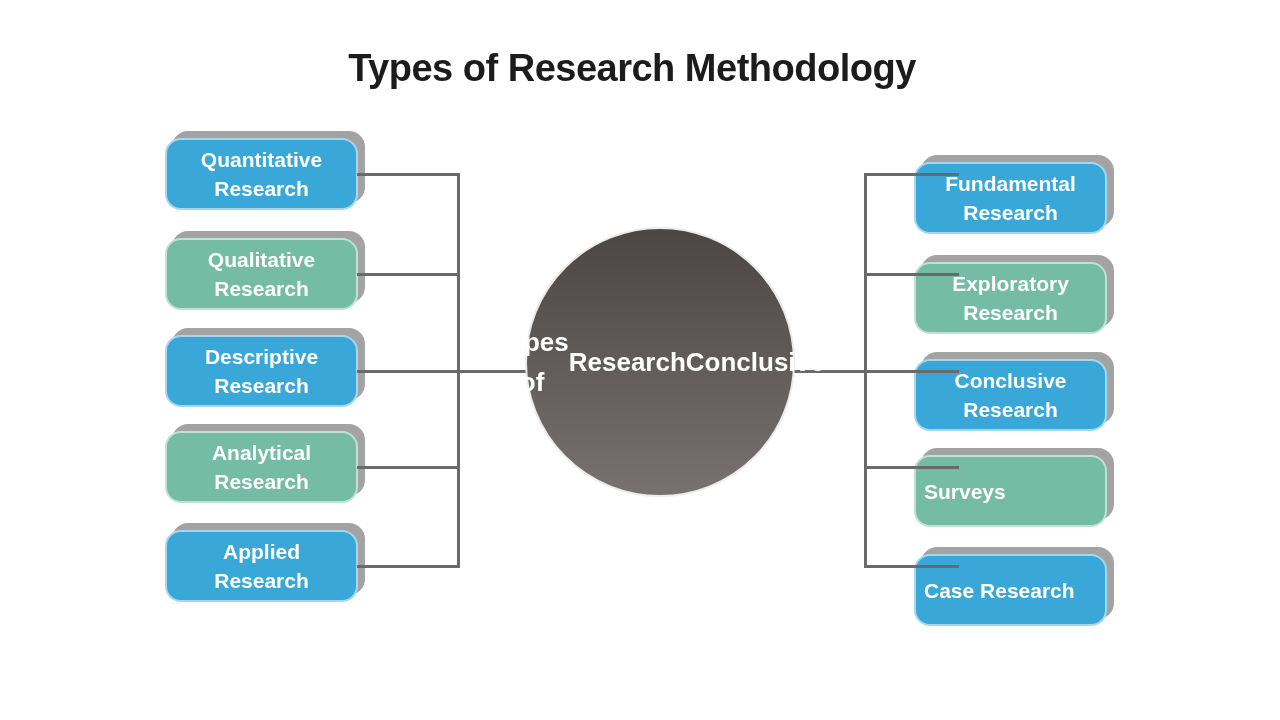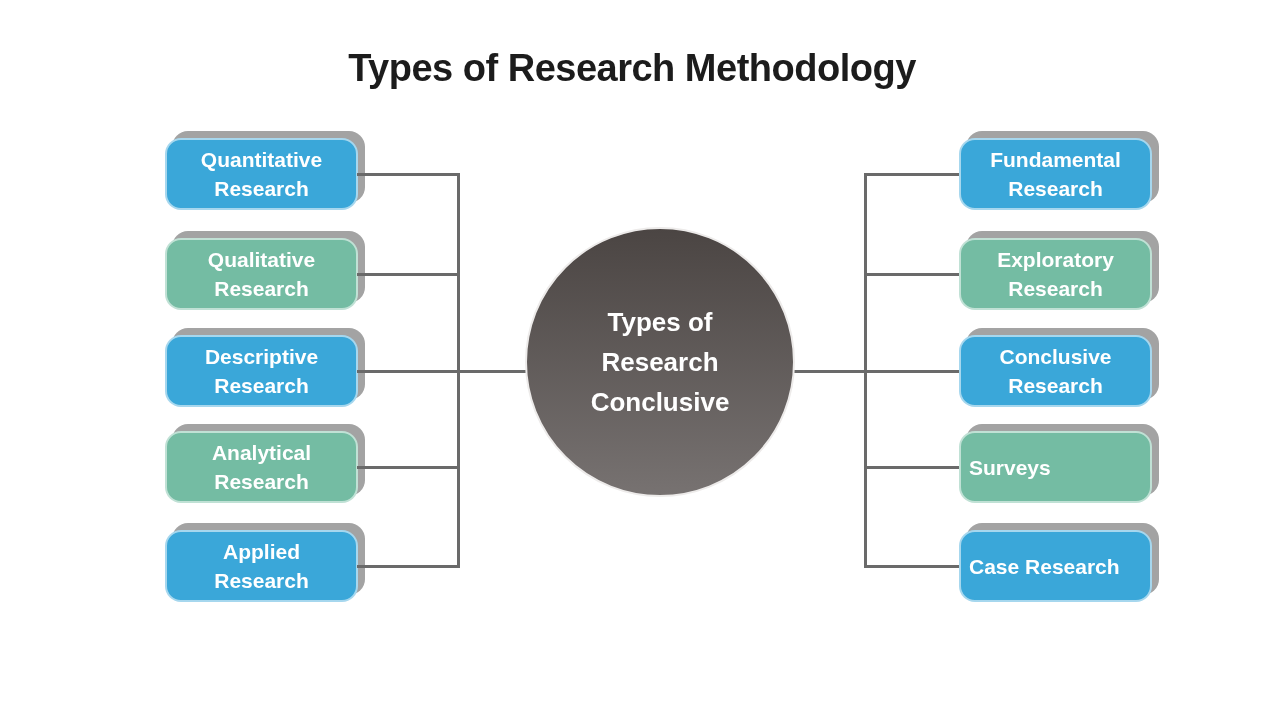--- a/index.html
+++ b/index.html
@@ -23,32 +23,32 @@
     box-shadow:7px -7px 0 var(--shadow,#a3a3a3);
     border:2px solid rgba(255,255,255,0.55);
     box-sizing:border-box;
     color:#ffffff;font-size:21px;font-weight:bold;line-height:29px;
     padding:2px 8px;
   }
   .box-blue{background:var(--box-blue,#3aa7d9);}
   .box-green{background:var(--box-green,#74bca3);}
 
   .col-left{left:165px;}
-  .col-right{left:959px;}
+  .col-right{left:914px;margin-top:24px;}
 
   .line{position:absolute;background:var(--line,#6a6a6a);}
   .h-line{height:3px;}
   .v-line{width:3px;}
 
   .center-circle{
     position:absolute;left:525px;top:227px;width:270px;height:270px;
     border-radius:50%;
     background:linear-gradient(180deg,var(--circle-top,#4b4543) 0%,var(--circle-bottom,#777271) 100%);
     border:2px solid #edebea;box-sizing:border-box;
-    display:flex;flex-direction:column;align-items:center;justify-content:center;
+    display:flex;flex-direction:row;align-items:center;justify-content:center;
     color:#ffffff;font-size:26px;font-weight:bold;line-height:40px;text-align:center;
   }
 </style>
 </head>
 <body>
 
 <div class="stage">
 
   <h1 class="title">Types of Research Methodology</h1>
 

